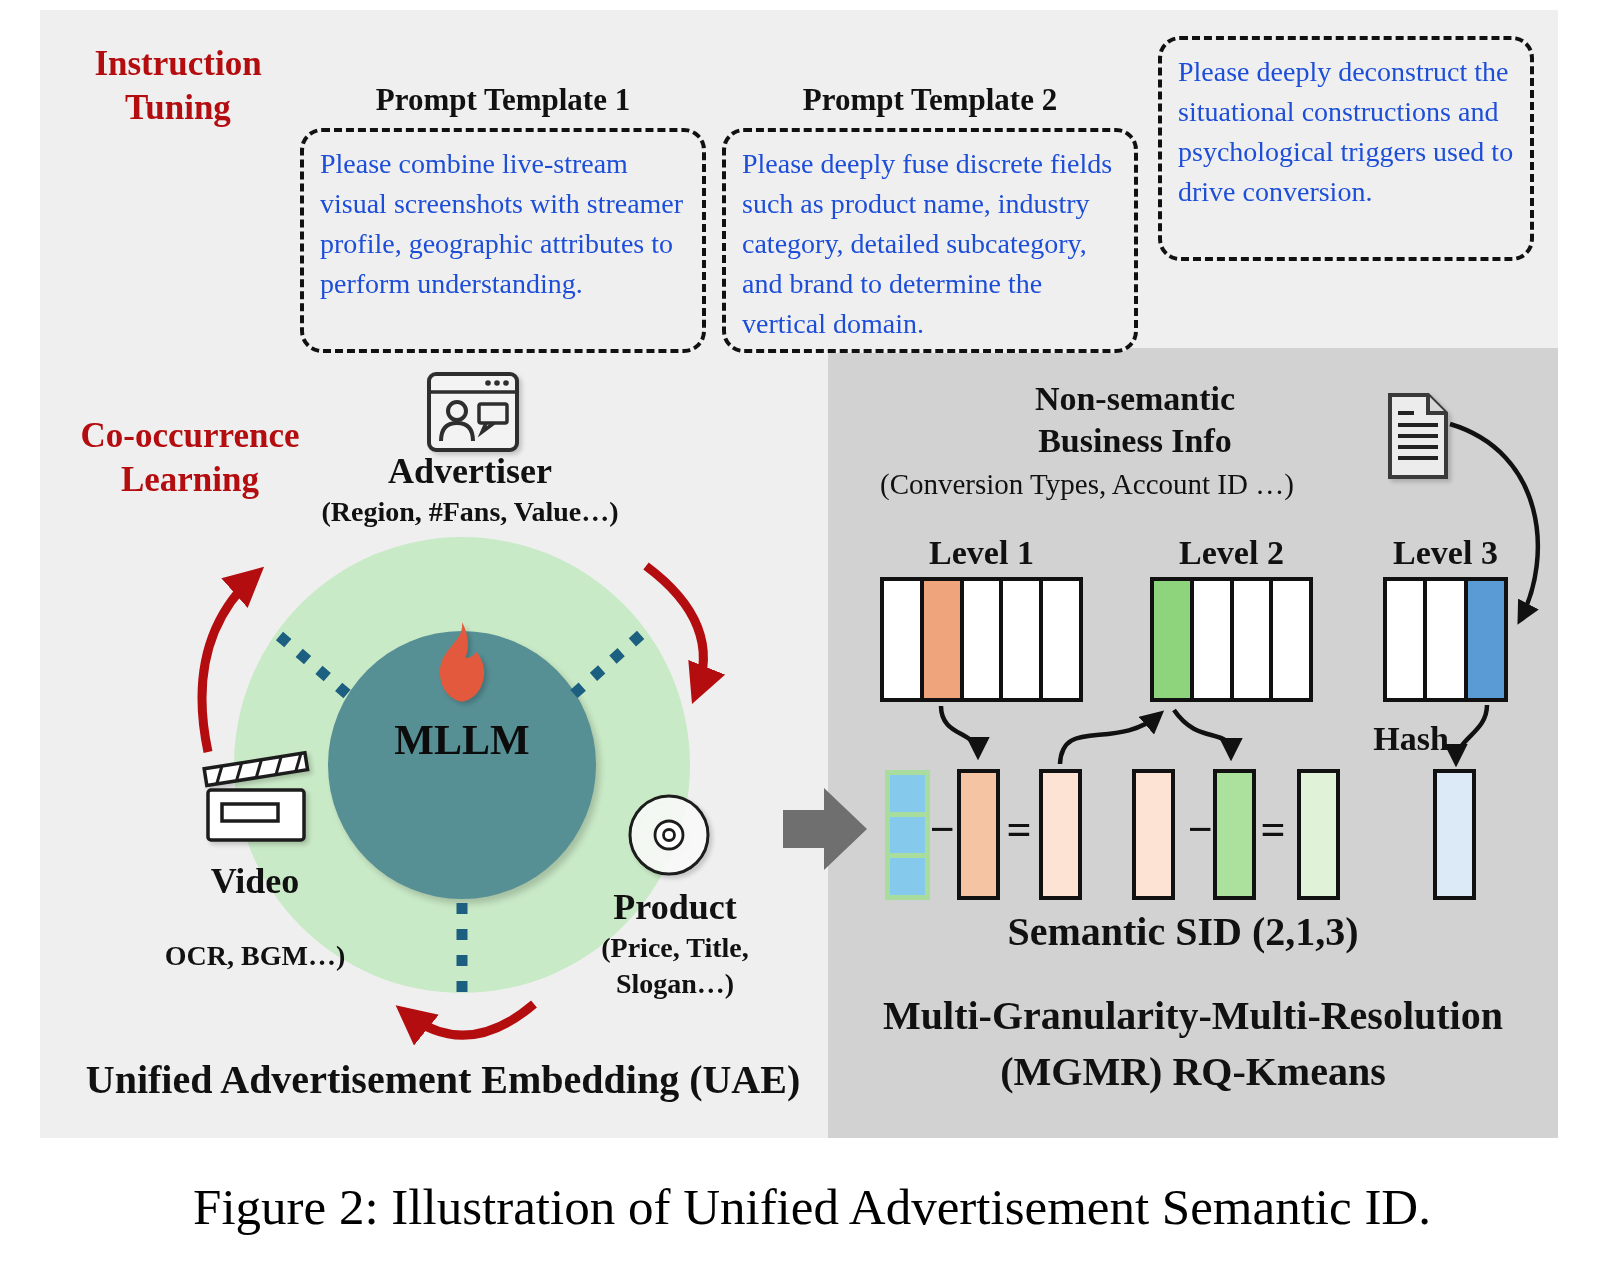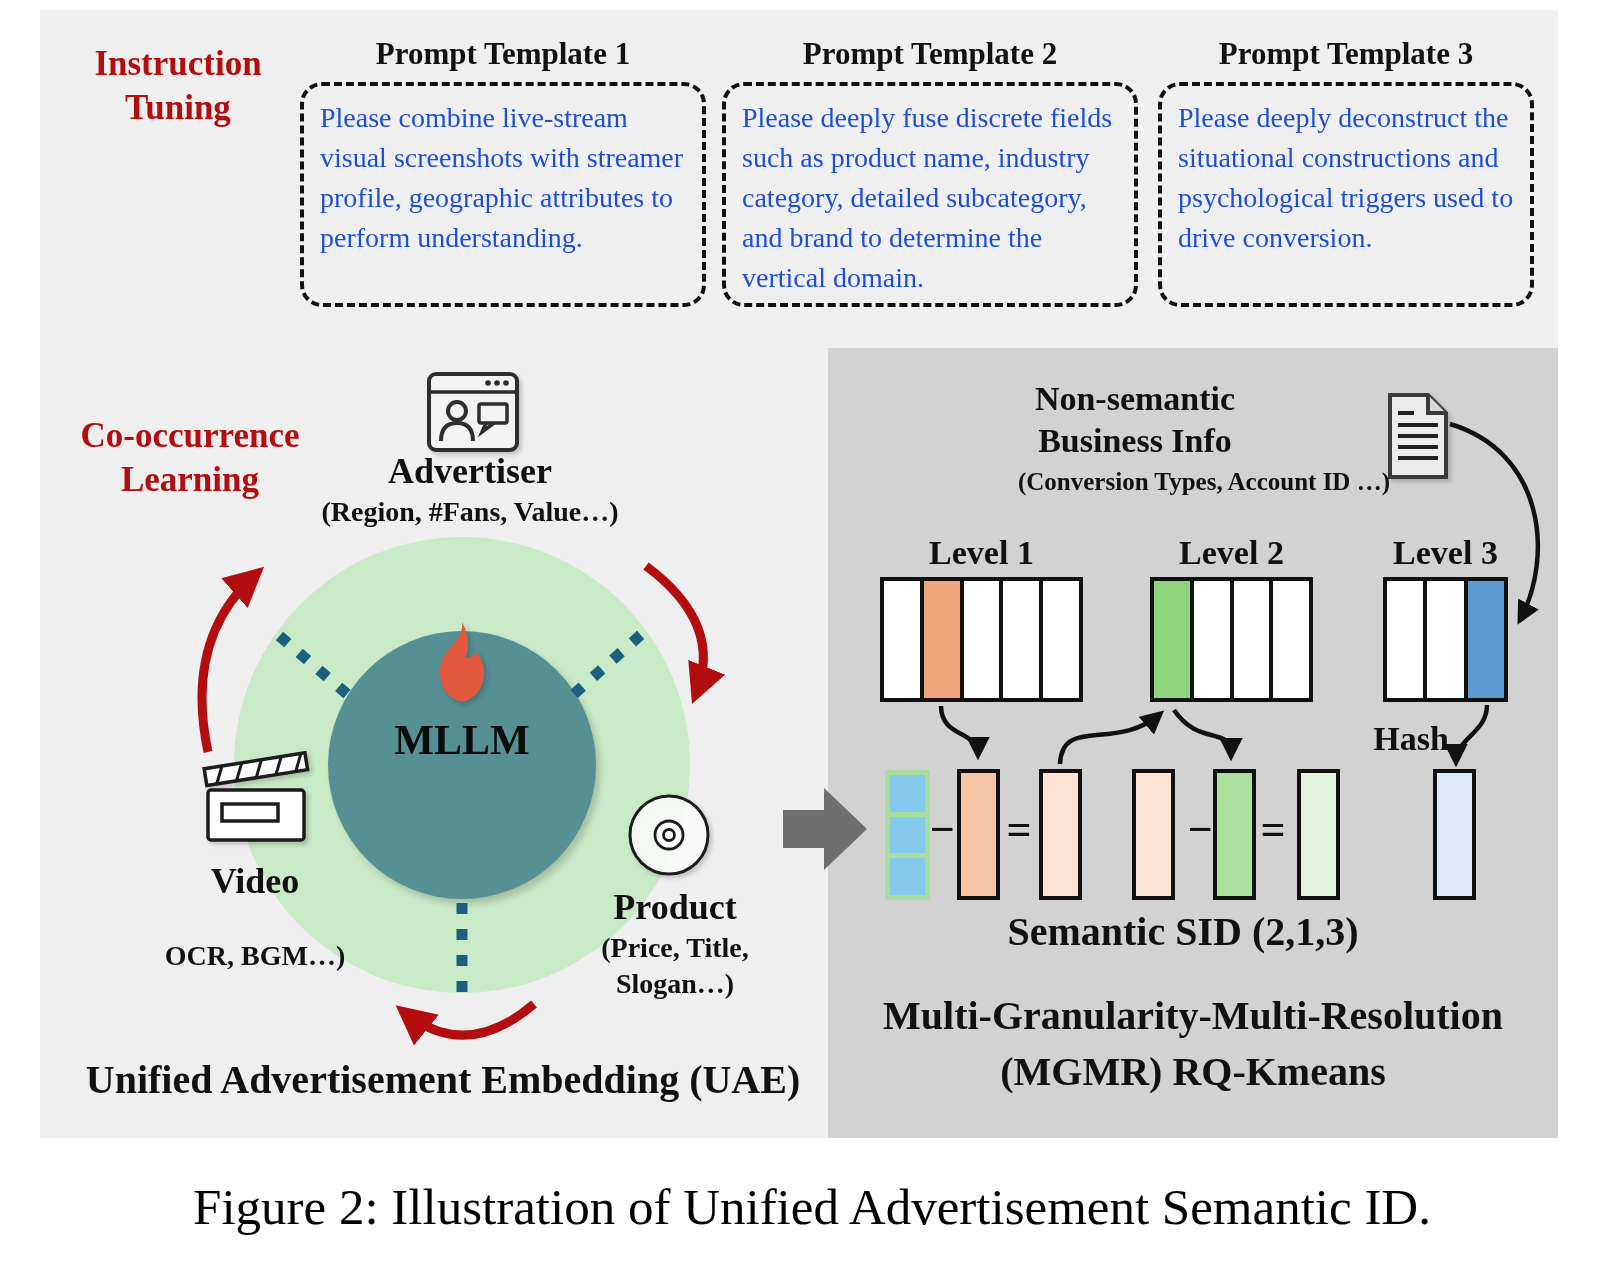--- a/index.html
+++ b/index.html
@@ -4,35 +4,35 @@
 <style>
   html,body{margin:0;padding:0;background:#fff;}
   #fig{position:relative;width:1624px;height:1266px;background:#fff;overflow:hidden;
        font-family:"Liberation Serif","DejaVu Serif",serif;color:#111;}
   .abs{position:absolute;}
   #panel-light{left:40px;top:10px;width:1518px;height:1128px;background:#f0eff0;}
   #panel-dark{left:828px;top:348px;width:730px;height:790px;background:#d2d2d2;}
 
   .red-head{color:#b40d10;font-weight:bold;font-size:35px;line-height:44px;text-align:center;}
   .pt-group{top:36px;}
-  .pt-title{font-weight:bold;font-size:31px;text-align:center;height:46px;}
+  .pt-title{font-weight:bold;font-size:31px;text-align:center;height:46px;margin-top:46px;}
   .pt-box{border:4px dashed #111;border-radius:22px;background:#f0eff0;box-sizing:border-box;
           padding:12px 16px;height:225px;}
   .pt-body{font-size:28px;line-height:40px;color:#1d4ed8;}
 
   .ent-label{font-weight:bold;font-size:36px;text-align:center;}
   .ent-attrs{font-weight:bold;font-size:28px;line-height:36px;text-align:center;}
 
   #circle-outer{left:234px;top:537px;width:456px;height:456px;border-radius:50%;background:#c9eac6;}
   #circle-inner{left:328px;top:631px;width:268px;height:268px;border-radius:50%;background:#568f94;
                 box-shadow:4px 5px 6px rgba(0,0,0,0.18);}
   #mllm-label{left:328px;top:716px;width:268px;text-align:center;font-weight:bold;font-size:42px;color:#0c0c0c;}
 
   .rp-title{font-weight:bold;font-size:34px;line-height:42px;text-align:center;}
-  .rp-sub{font-weight:bold;font-size:25px;text-align:right;}
+  .rp-sub{font-weight:normal;font-size:29px;text-align:left;}
   .lvl-label{position:absolute;top:534px;font-weight:bold;font-size:34px;text-align:center;}
   .lvl-block{position:absolute;top:577px;height:125px;background:#111;border:4px solid #111;
              box-sizing:border-box;display:flex;gap:4px;}
   .cell{flex:1;background:#fff;}
   .cell.sel-orange{background:#f0a47c;}
   .cell.sel-green{background:#8ed47c;}
   .cell.sel-blue{background:#5b9bd5;}
 
   .bar{position:absolute;top:769px;width:35px;height:123px;border:4px solid #111;box-sizing:content-box;}
   .op{position:absolute;font-weight:bold;font-size:44px;line-height:52px;color:#111;text-align:center;}
@@ -67,21 +67,20 @@
       <div class="pt-body">Please combine live-stream visual screenshots with streamer profile, geographic attributes to perform understanding.</div>
     </div>
   </div>
   <div class="abs pt-group" style="left:722px;width:416px;">
     <div class="pt-title">Prompt Template 2</div>
     <div class="pt-box">
       <div class="pt-body">Please deeply fuse discrete fields such as product name, industry category, detailed subcategory, and brand to determine the vertical domain.</div>
     </div>
   </div>
   <div class="abs pt-group" style="left:1158px;width:376px;">
-    <div class="pt-title">Prompt Template 3</div>
     <div class="pt-box">
       <div class="pt-body">Please deeply deconstruct the situational constructions and psychological triggers used to drive conversion.</div>
     </div>
   </div>
 
   <div class="abs red-head" style="left:48px;top:414px;width:284px;">
     <div>Co-occurrence</div>
     <div>Learning</div>
   </div>
 

